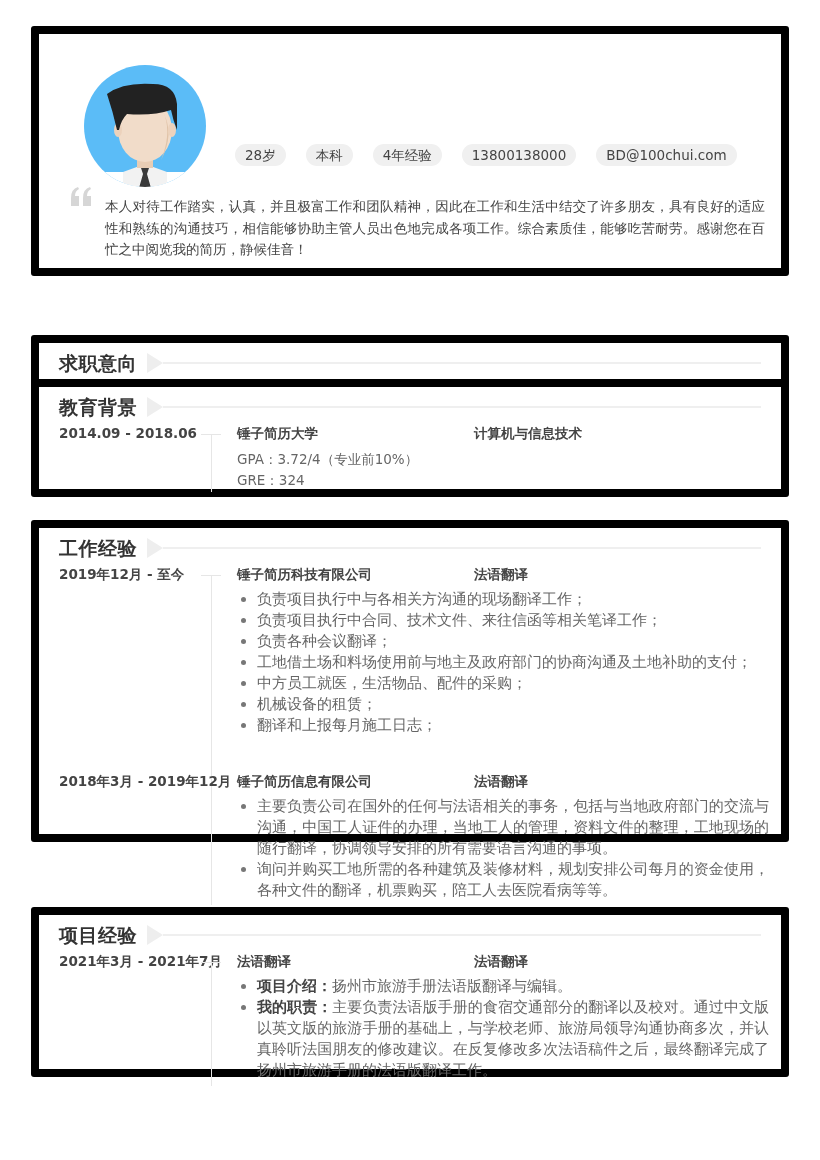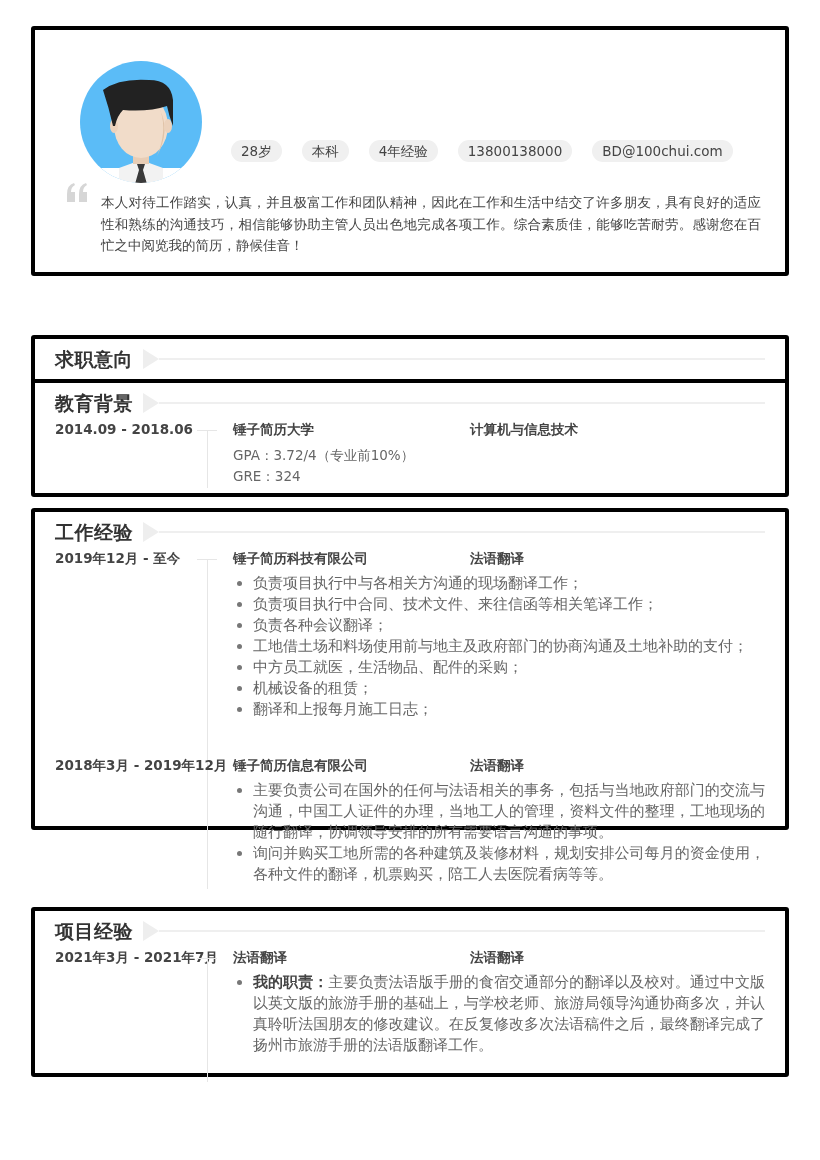--- a/index.html
+++ b/index.html
@@ -1,21 +1,21 @@
 <!DOCTYPE html>
 <html><head>
 <meta charset="utf-8">
 <style>
   * { box-sizing: border-box; margin: 0; padding: 0; }
   html, body { width: 820px; height: 1160px; background: #ffffff; }
   body { font-family: "DejaVu Sans", "Liberation Sans", sans-serif; color: #333; position: relative; overflow: hidden; }
 
   .card {
     position: absolute; left: 31px; width: 758px;
-    border: 4px solid #000000; border-radius: 3px; background: #fff;
+    border: 8px solid #000000; border-radius: 3px; background: #fff;
   }
 
   
   #header-card { top: 26px; height: 250px; }
   .avatar { position: absolute; left: 44px; top: 30px; width: 124px; height: 124px; }
   .tags { position: absolute; left: 196px; top: 110px; display: flex; gap: 20px; }
   .tag {
     background: #f0f0f0; border-radius: 11px; height: 22px; line-height: 22px;
     padding: 0 10px; font-size: 13.5px; color: #444; white-space: nowrap;
   }
@@ -44,21 +44,21 @@
   .tl-v { position: absolute; left: 172px; top: 9px; width: 1px; background: #e6e6e6; }
   .org { position: absolute; left: 198px; top: 0; font-size: 13.5px; font-weight: bold; color: #444; white-space: nowrap; }
   .role { position: absolute; left: 435px; top: 0; font-size: 13.5px; font-weight: bold; color: #444; white-space: nowrap; }
   .detail { position: absolute; left: 198px; font-size: 13.5px; line-height: 21px; color: #666; }
   ul.bullets { position: absolute; left: 200px; width: 530px; list-style: none; }
   ul.bullets li { position: relative; padding-left: 18px; font-size: 15px; line-height: 21px; color: #666; text-align: justify; }
   ul.bullets li::before { content: ""; position: absolute; left: 2px; top: 8px; width: 5px; height: 5px; border-radius: 50%; background: #777; }
   ul.bullets li b { color: #444; }
 
   #edu-card { top: 379px; height: 118px; }
-  #work-card { top: 508px; height: 322px; }
+  #work-card { top: 520px; height: 322px; }
   #proj-card { top: 907px; height: 170px; }
 </style>
 </head>
 <body>
 
 <div class="card" id="header-card">
   <div class="avatar">
     <svg width="124" height="124" viewBox="0 0 124 124">
       <defs>
           <clipPath id="avc">
@@ -207,16 +207,17 @@
     <span class="sec-arrow" style="left:88px"></span>
     <span class="sec-line" style="left:104px"></span>
   </div>
   <div class="entry" style="top:38px">
     <span class="date">2021年3月 - 2021年7月</span>
     <span class="tl-h"></span>
     <span class="tl-v" style="height:124px"></span>
     <span class="org">法语翻译</span>
     <span class="role">法语翻译</span>
     <ul class="bullets" style="top:23px">
+      <li><b>项目介绍：</b><span>扬州市旅游手册法语版翻译与编辑。</span></li>
       <li><b>我的职责：</b><span>主要负责法语版手册的食宿交通部分的翻译以及校对。通过中文版以英文版的旅游手册的基础上，与学校老师、旅游局领导沟通协商多次，并认真聆听法国朋友的修改建议。在反复修改多次法语稿件之后，最终翻译完成了扬州市旅游手册的法语版翻译工作。</span></li>
     </ul>
   </div>
 </div>
 
 </body></html>

